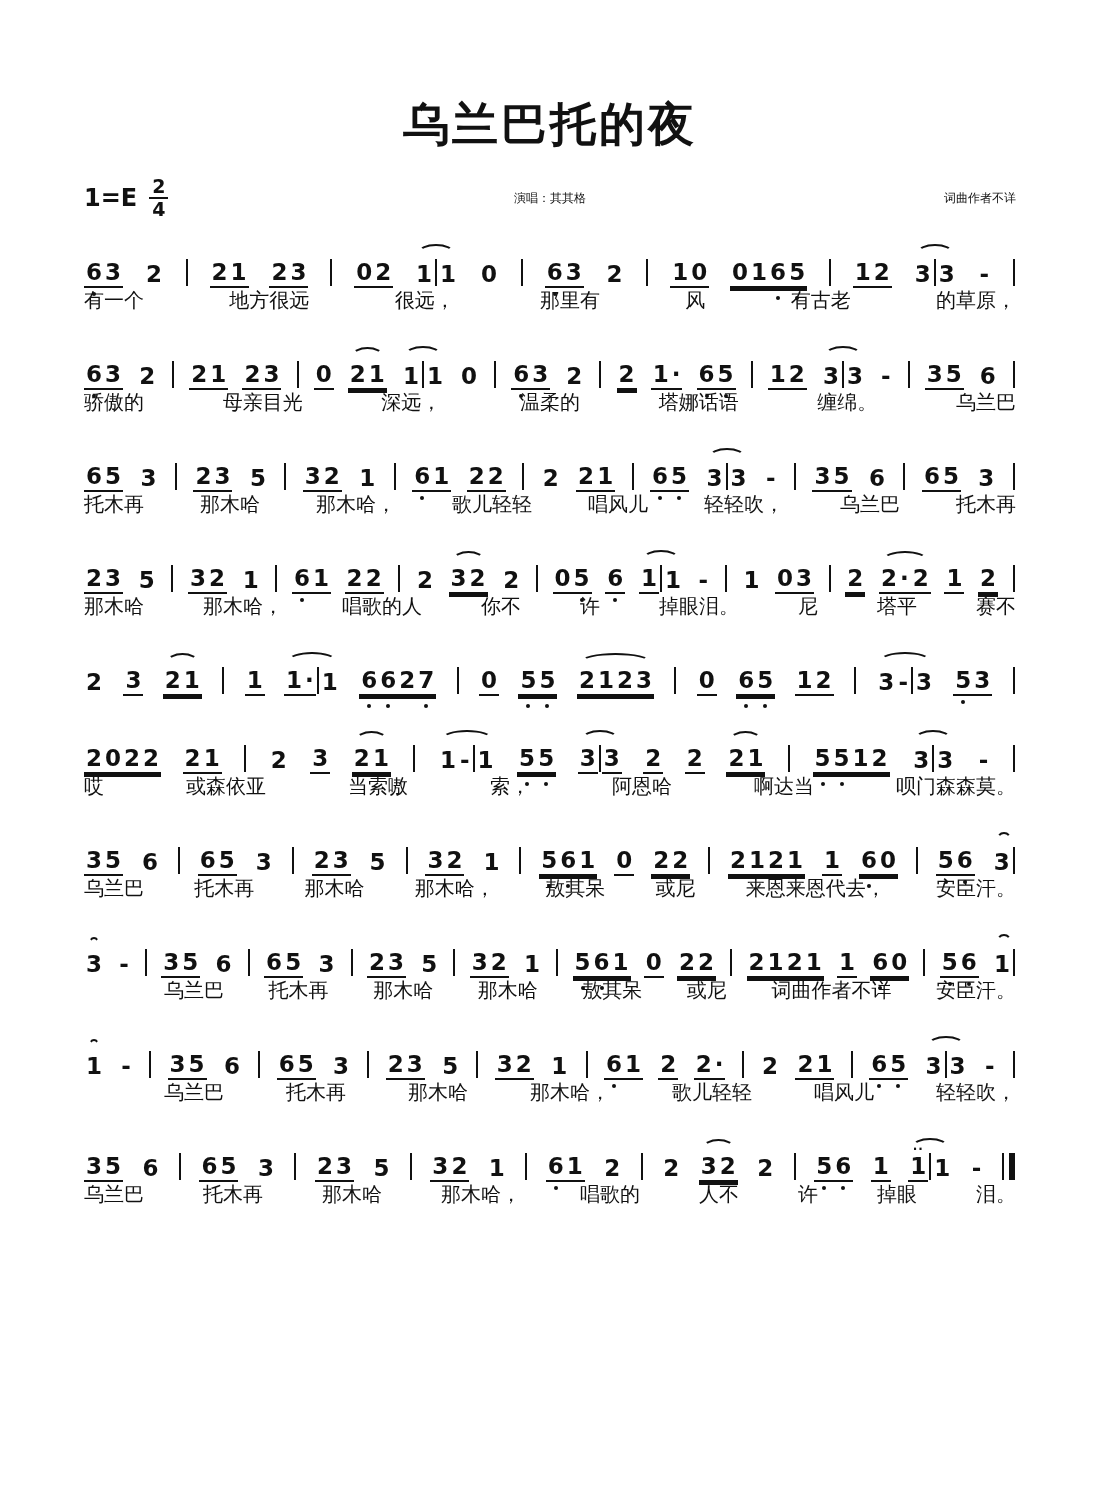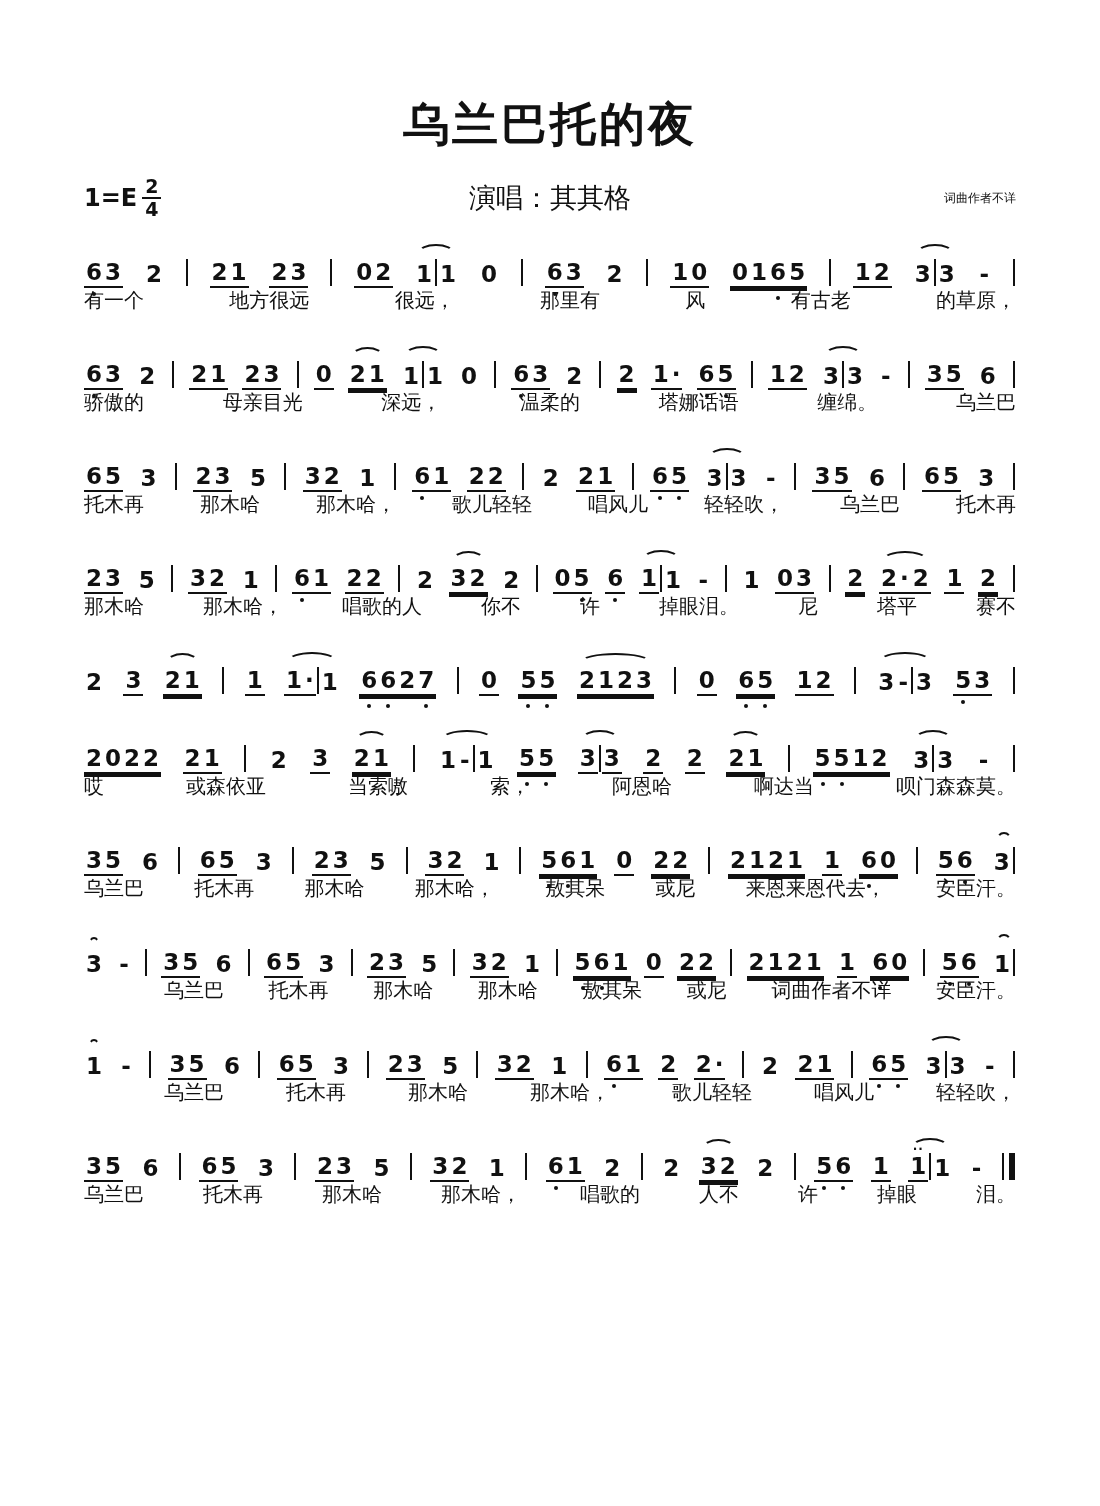--- a/index.html
+++ b/index.html
@@ -1,24 +1,24 @@
 <!DOCTYPE html>
 <html><head>
 <meta charset="utf-8">
 <style>
   html,body{margin:0;padding:0;background:#ffffff;color:#111;}
   body{width:1100px;min-height:1506px;font-family:"Liberation Serif",serif;box-sizing:border-box;}
   .page{padding:36px 84px 40px;box-sizing:border-box;}
   .title{text-align:center;font-size:46px;font-weight:bold;letter-spacing:3px;margin:58px 0 16px;}
   .meta{position:relative;display:flex;align-items:center;height:52px;margin-bottom:10px;font-size:20px;}
-  .key{display:inline-flex;align-items:center;gap:5px;font-family:"DejaVu Sans","Liberation Sans",sans-serif;font-weight:bold;font-size:24px;}
+  .key{display:inline-flex;align-items:center;gap:12px;font-family:"DejaVu Sans","Liberation Sans",sans-serif;font-weight:bold;font-size:24px;}
   .frac{display:inline-flex;flex-direction:column;line-height:1;font-size:19px;text-align:center;}
   .frac .num{border-bottom:2px solid #111;padding:0 3px 1px;}
   .frac .den{padding-top:1px;}
-  .singer{position:absolute;left:50%;transform:translateX(-50%);font-size:27px;}
+  .singer{position:absolute;left:50%;transform:translateX(-50%);font-size:12px;}
   .credit{margin-left:auto;font-size:12px;}
   .mline{margin-bottom:24px;}
   .notes-row{display:flex;justify-content:space-between;align-items:flex-end;height:54px;position:relative;}
   .grp{display:inline-flex;align-items:flex-end;gap:3px;padding:0 2px 2px;position:relative;}
   .u1{border-bottom:2px solid #111;}
   .u2{border-bottom:2px solid #111;box-shadow:0 3px 0 0 #111;}
   .nt{font-family:"DejaVu Sans","Liberation Sans",sans-serif;font-weight:bold;font-size:23px;line-height:1.05;position:relative;}
   .ld{position:absolute;left:50%;margin-left:-2px;bottom:-10px;width:4px;height:4px;border-radius:50%;background:#111;}
   .ld.d1{bottom:-12px;}
   .ld.d2{bottom:-16px;}

